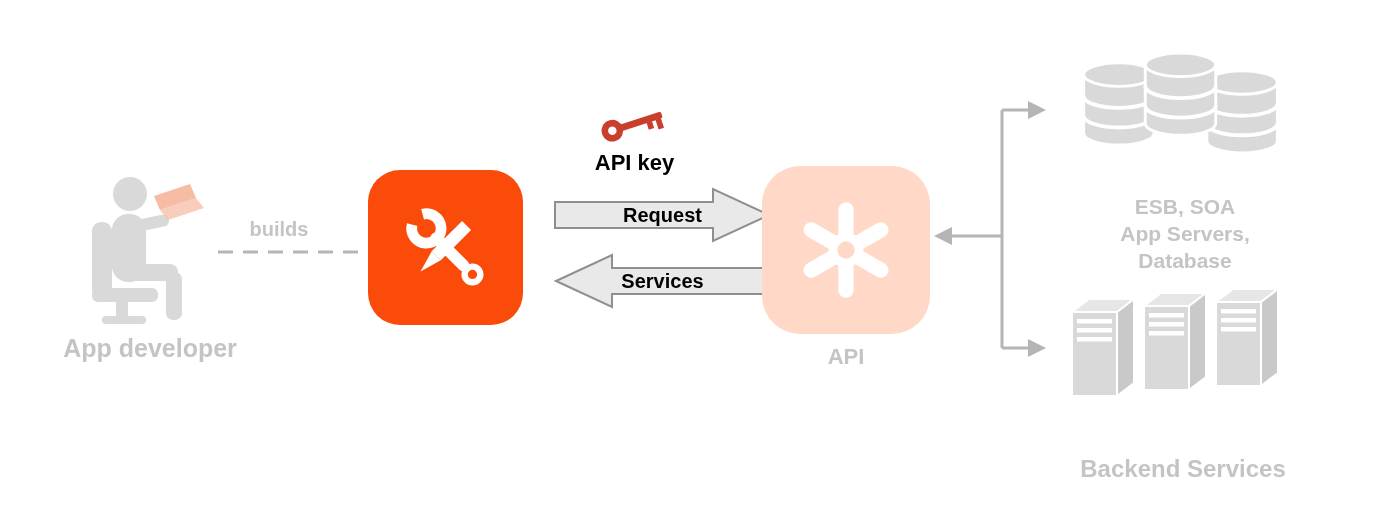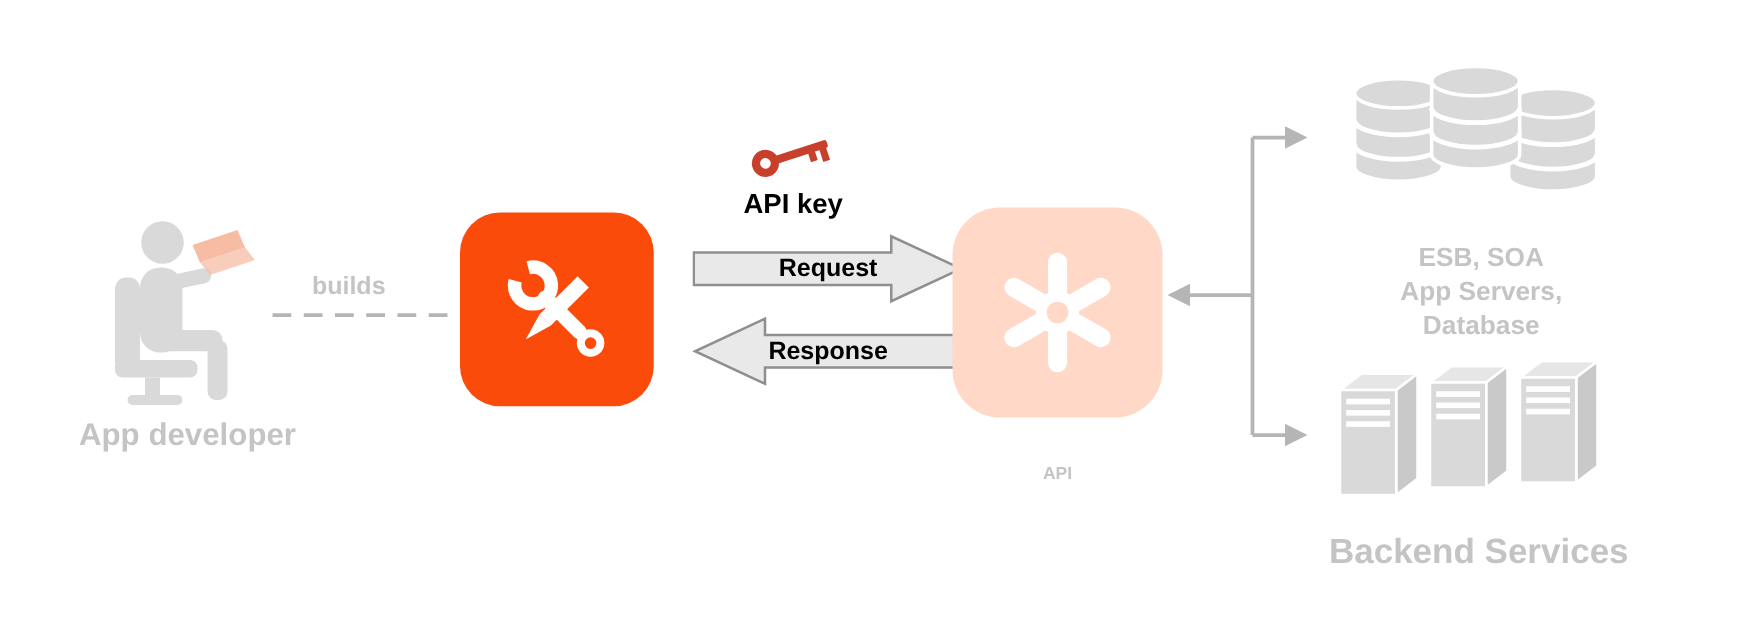--- a/index.html
+++ b/index.html
@@ -43,30 +43,30 @@
   .arrow-response{left:533px;top:252px;}
   .arrow polygon{fill:var(--arrow_fill);stroke:var(--arrow_stroke);stroke-width:2;}
   .arrow .txt{position:absolute;inset:0;display:flex;align-items:center;justify-content:center;
     font-weight:700;font-size:20px;color:var(--text_black);}
 
   
   .api-icon{left:762px;top:166px;width:168px;height:168px;background:var(--api_peach);
     border-radius:38px;display:flex;align-items:center;justify-content:center;}
   .fill-white{fill:#ffffff;}
   .api-hole{fill:var(--api_peach);}
-  .api-label{left:786px;top:344px;width:120px;font-size:14px;margin-top:26px;}
+  .api-label{left:786px;top:344px;width:120px;font-size:22px;}
 
   
   .db-icon{left:1068px;top:40px;width:225px;height:125px;}
   .db-shape{fill:var(--icon_gray);stroke:#ffffff;stroke-width:3;}
   .db-sep{fill:none;stroke:#ffffff;stroke-width:4;}
   .esb-label{left:1072px;top:174px;width:226px;font-size:21px;line-height:27px;white-space:pre-line;margin-top:19px;}
   .servers-icon{left:1064px;top:282px;width:240px;height:125px;}
   .srv{stroke:#ffffff;stroke-width:2;}
-  .backend-label{left:1028px;top:425px;width:310px;font-size:28px;}
+  .backend-label{left:1028px;top:455px;width:310px;font-size:24px;}
 </style>
 </head>
 <body>
 
 <div class="canvas">
 
   <svg class="connectors" width="1392" height="506">
     <path class="dashed" d="M218,252 L362,252"></path>
     <path class="line" d="M1002,236 L950,236"></path>
     <polygon class="head" points="934,236 952,227 952,245"></polygon>
@@ -117,21 +117,21 @@
     <svg width="217" height="58" viewBox="0 0 217 58">
       <polygon points="1,16 159,16 159,3 215,29 159,55 159,42 1,42"></polygon>
     </svg>
     <div class="txt">Request</div>
   </div>
 
   <div class="abs arrow arrow-response">
     <svg width="217" height="58" viewBox="0 0 217 58">
       <polygon points="216,16 58,16 58,3 2,29 58,55 58,42 216,42"></polygon>
     </svg>
-    <div class="txt">Response</div>
+    <div class="txt">Services</div>
   </div>
 
   <div class="abs api-icon">
     <svg width="112" height="112" viewBox="0 0 110 110">
       <g class="fill-white" transform="translate(55,55)">
         <rect x="-7.5" y="-47" width="15" height="42" rx="7.5"></rect>
         <rect x="-7.5" y="-47" width="15" height="42" rx="7.5" transform="rotate(60)"></rect>
         <rect x="-7.5" y="-47" width="15" height="42" rx="7.5" transform="rotate(120)"></rect>
         <rect x="-7.5" y="-47" width="15" height="42" rx="7.5" transform="rotate(180)"></rect>
         <rect x="-7.5" y="-47" width="15" height="42" rx="7.5" transform="rotate(240)"></rect>

